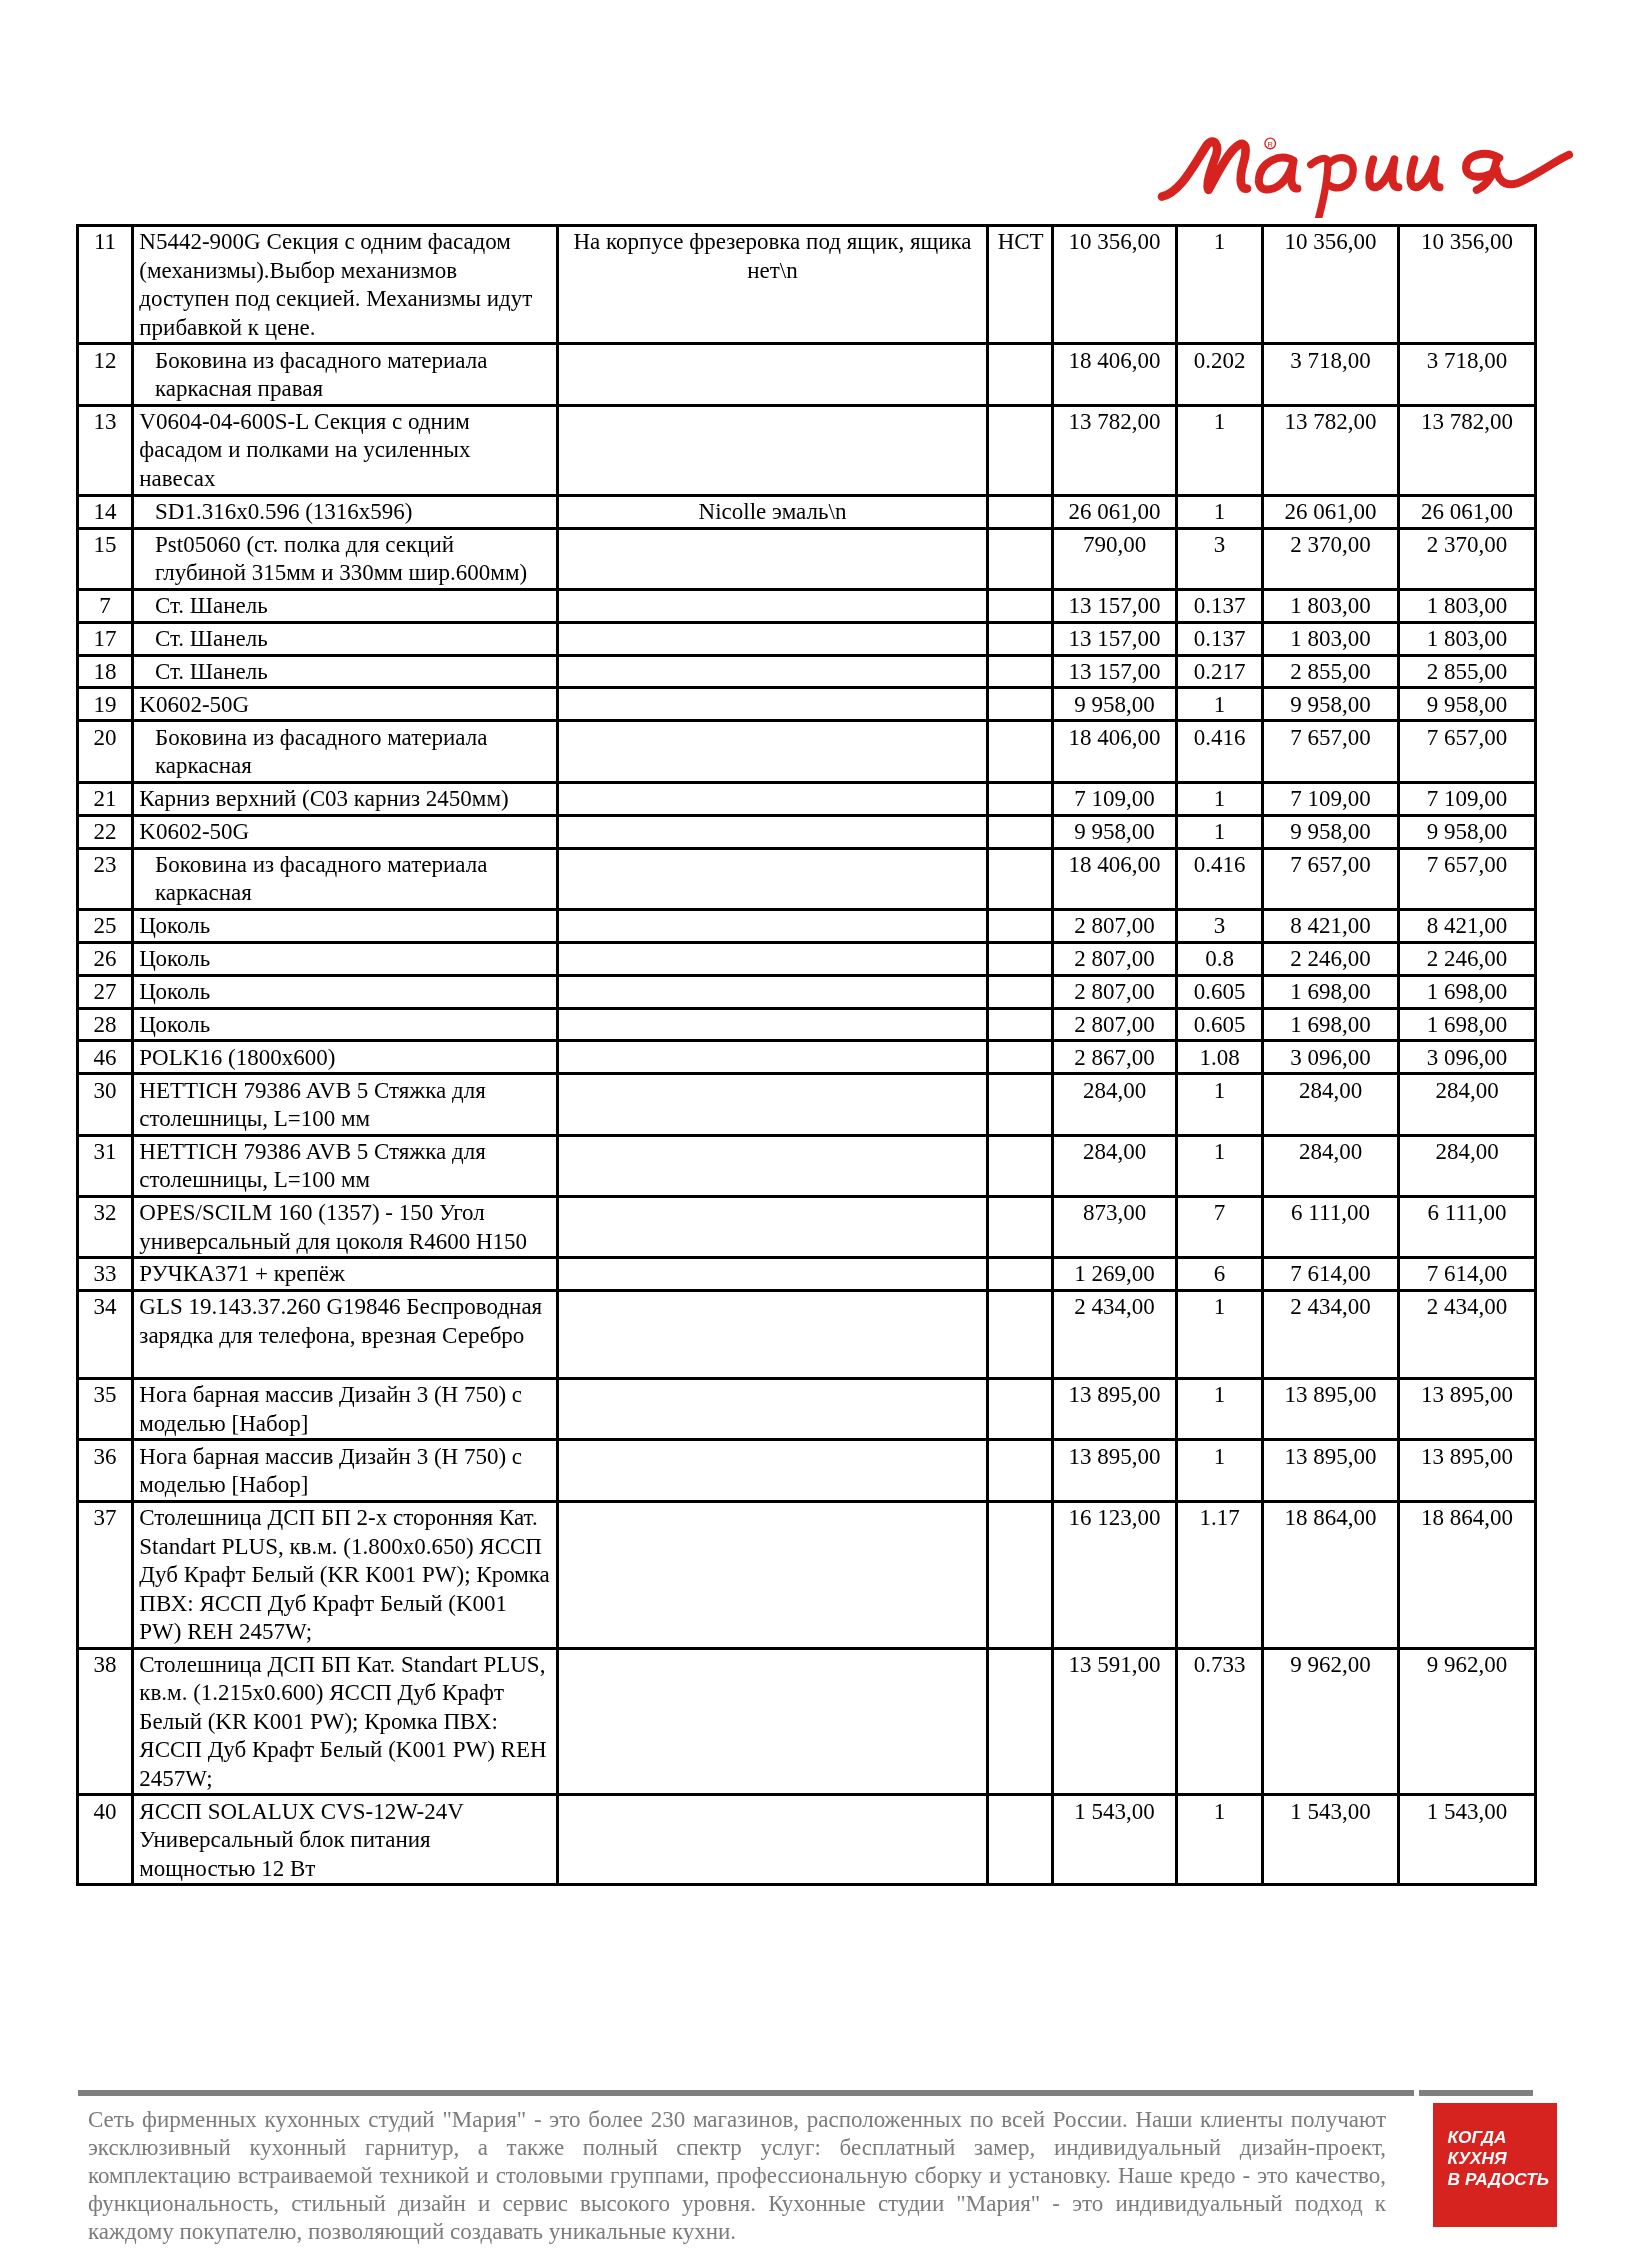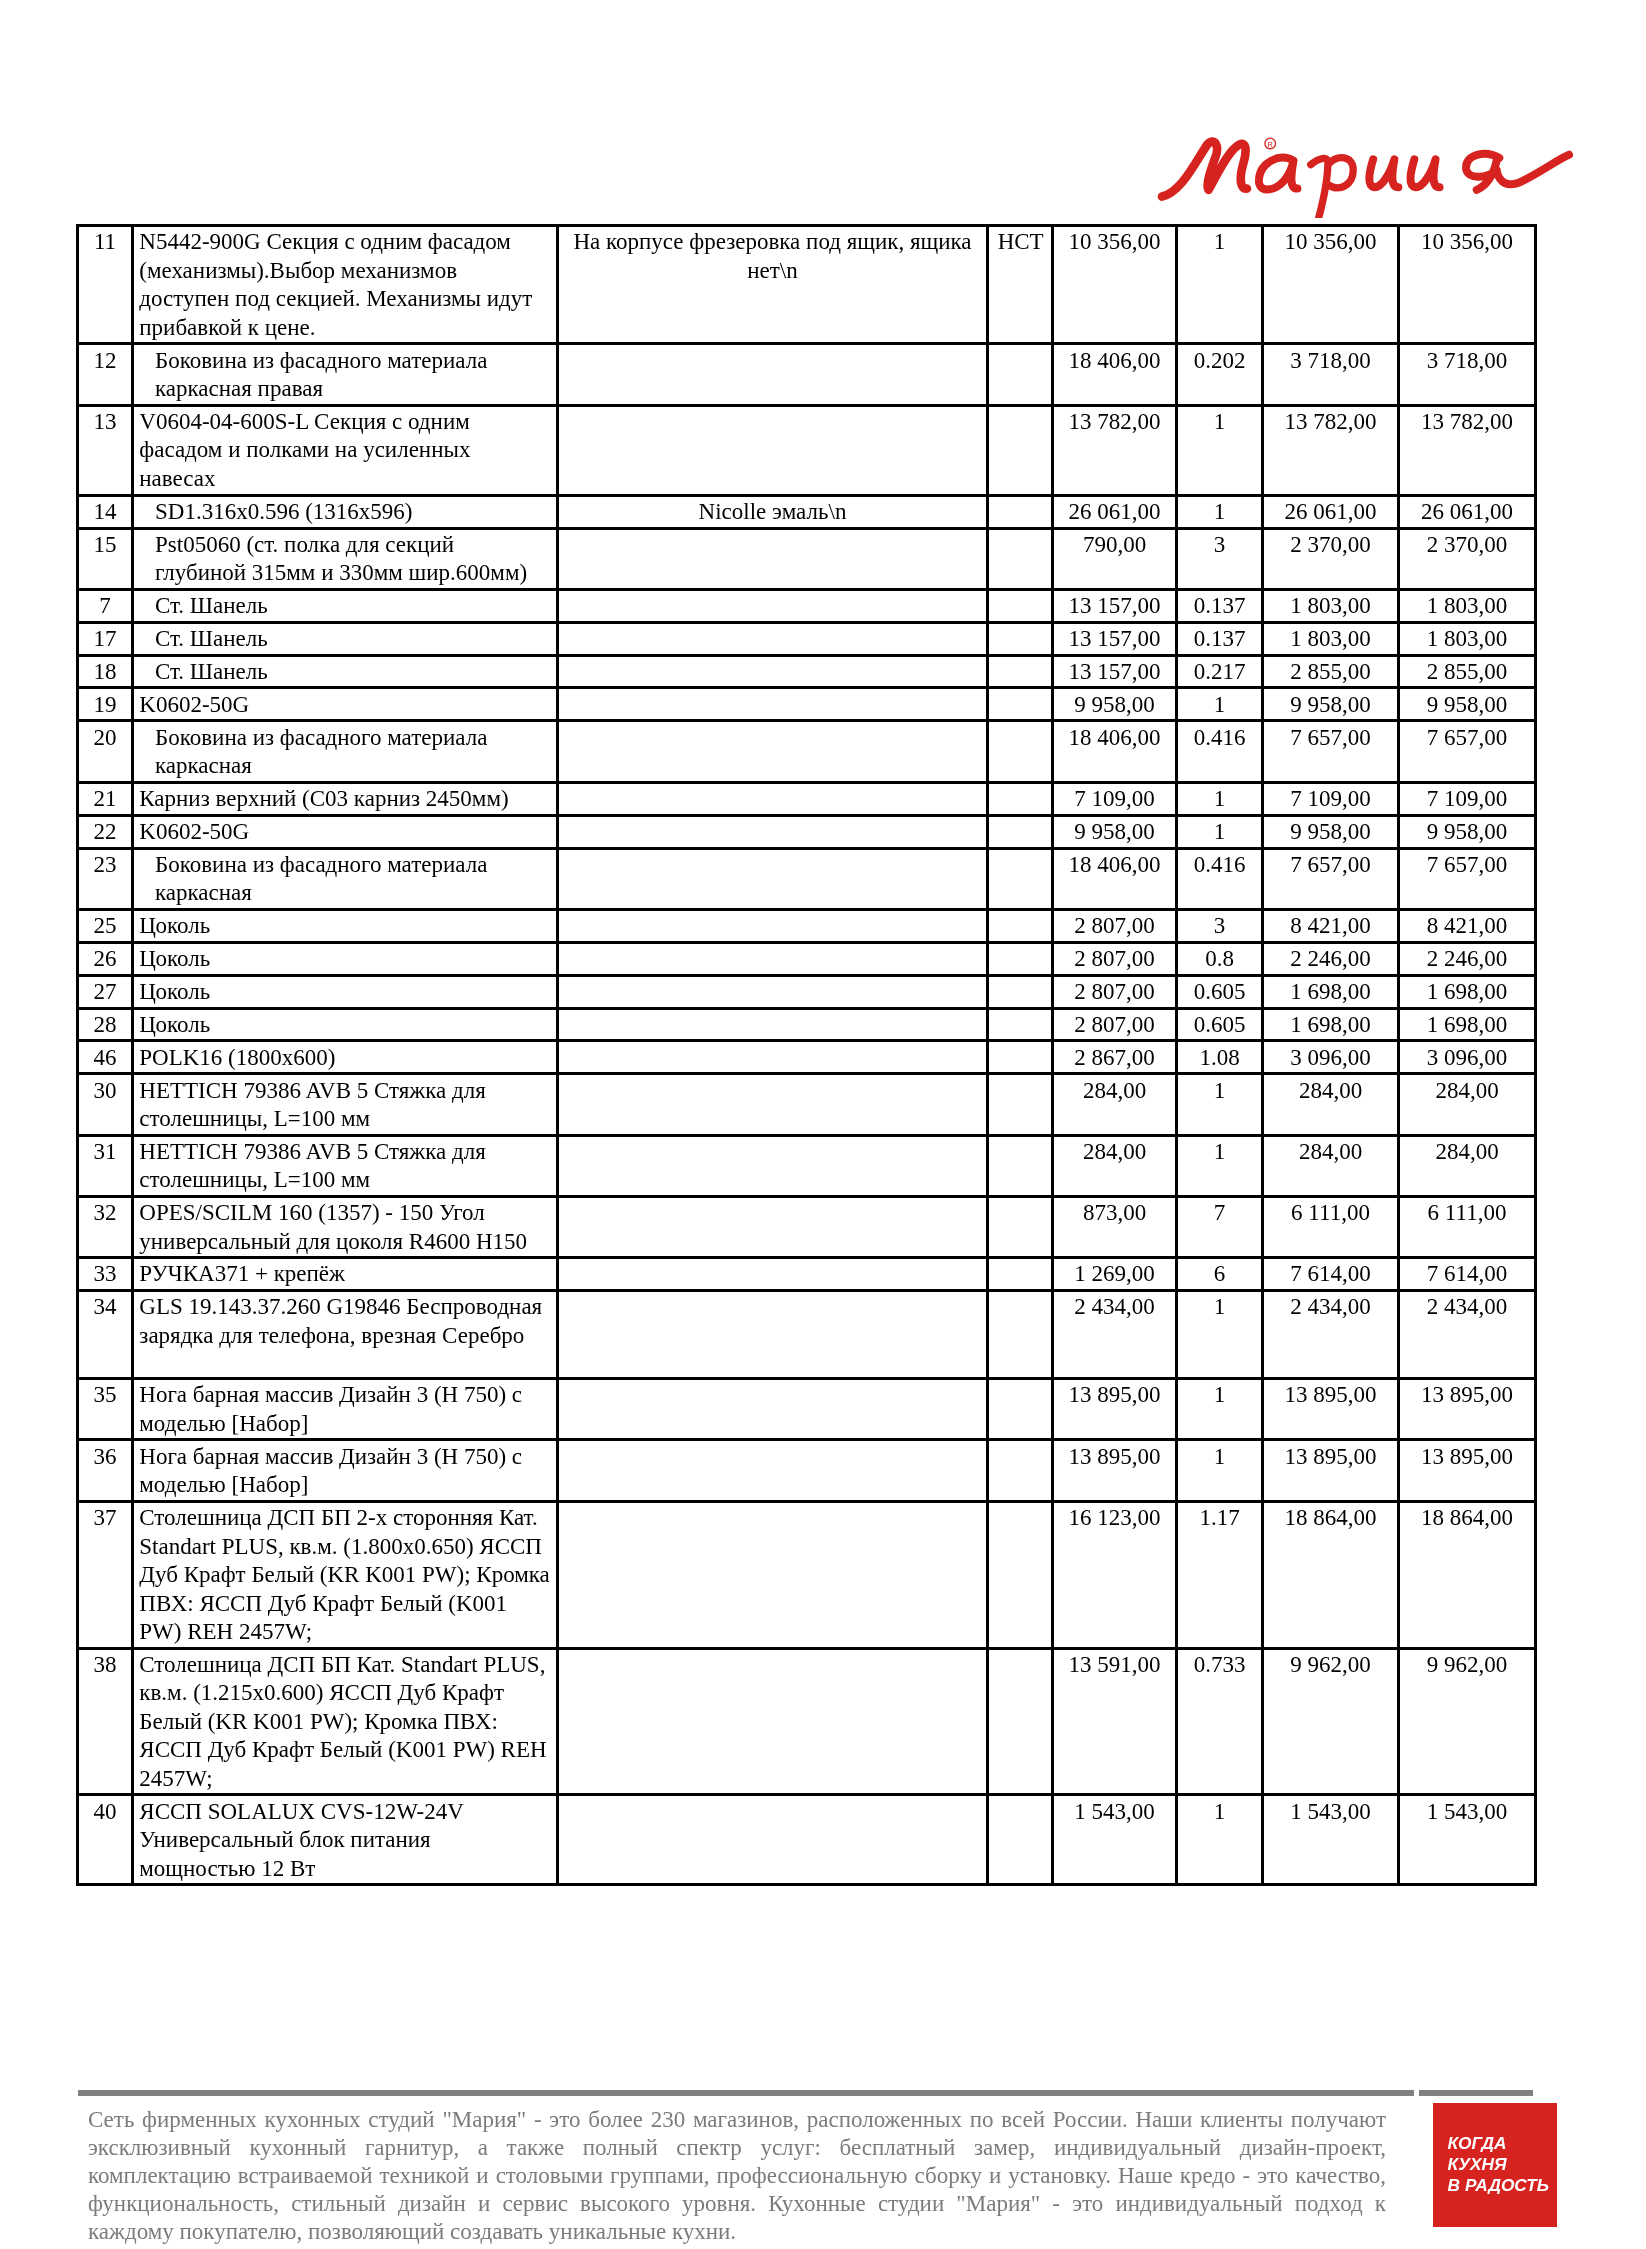--- a/index.html
+++ b/index.html
@@ -26,21 +26,21 @@
   .footer-rule { position: absolute; left: 78px; top: 2090px; width: 1336px; height: 6px; background: #7f7f7f; }
   .footer-rule-right { position: absolute; left: 1419px; top: 2090px; width: 114px; height: 6px; background: #7f7f7f; }
   .footer-text { position: absolute; left: 88px; top: 2106px; width: 1298px;
                  font-size: 23px; line-height: 28px; color: #7b7b7b; text-align: justify;
                  text-align-last: left; }
   .slogan-box { position: absolute; left: 1433px; top: 2103px; width: 124px; height: 124px;
                 background: #d7231f; }
   .slogan-box .line { display: block; color: #ffffff; font-family: "Liberation Sans", "DejaVu Sans", sans-serif;
                       font-weight: bold; font-style: italic; font-size: 17.3px; line-height: 21px;
                       padding-left: 14.6px; letter-spacing: 0px; }
-  .slogan-box .lines { padding-top: 30px; }
+  .slogan-box .lines { padding-top: 24px; }
 </style>
 </head>
 <body>
 
 <div class="logo">
   <svg viewBox="0 0 640 150" xmlns="http://www.w3.org/2000/svg">
     <g fill="none" stroke="#d7231f" stroke-linecap="round" stroke-linejoin="round">
 
       <path d="M12 118 C40 112 60 70 80 40 C90 28 100 40 92 60 C84 82 78 100 82 108 C92 92 110 50 128 40 C140 34 140 50 134 70 C128 92 130 108 140 106" stroke-width="13"></path>
 

